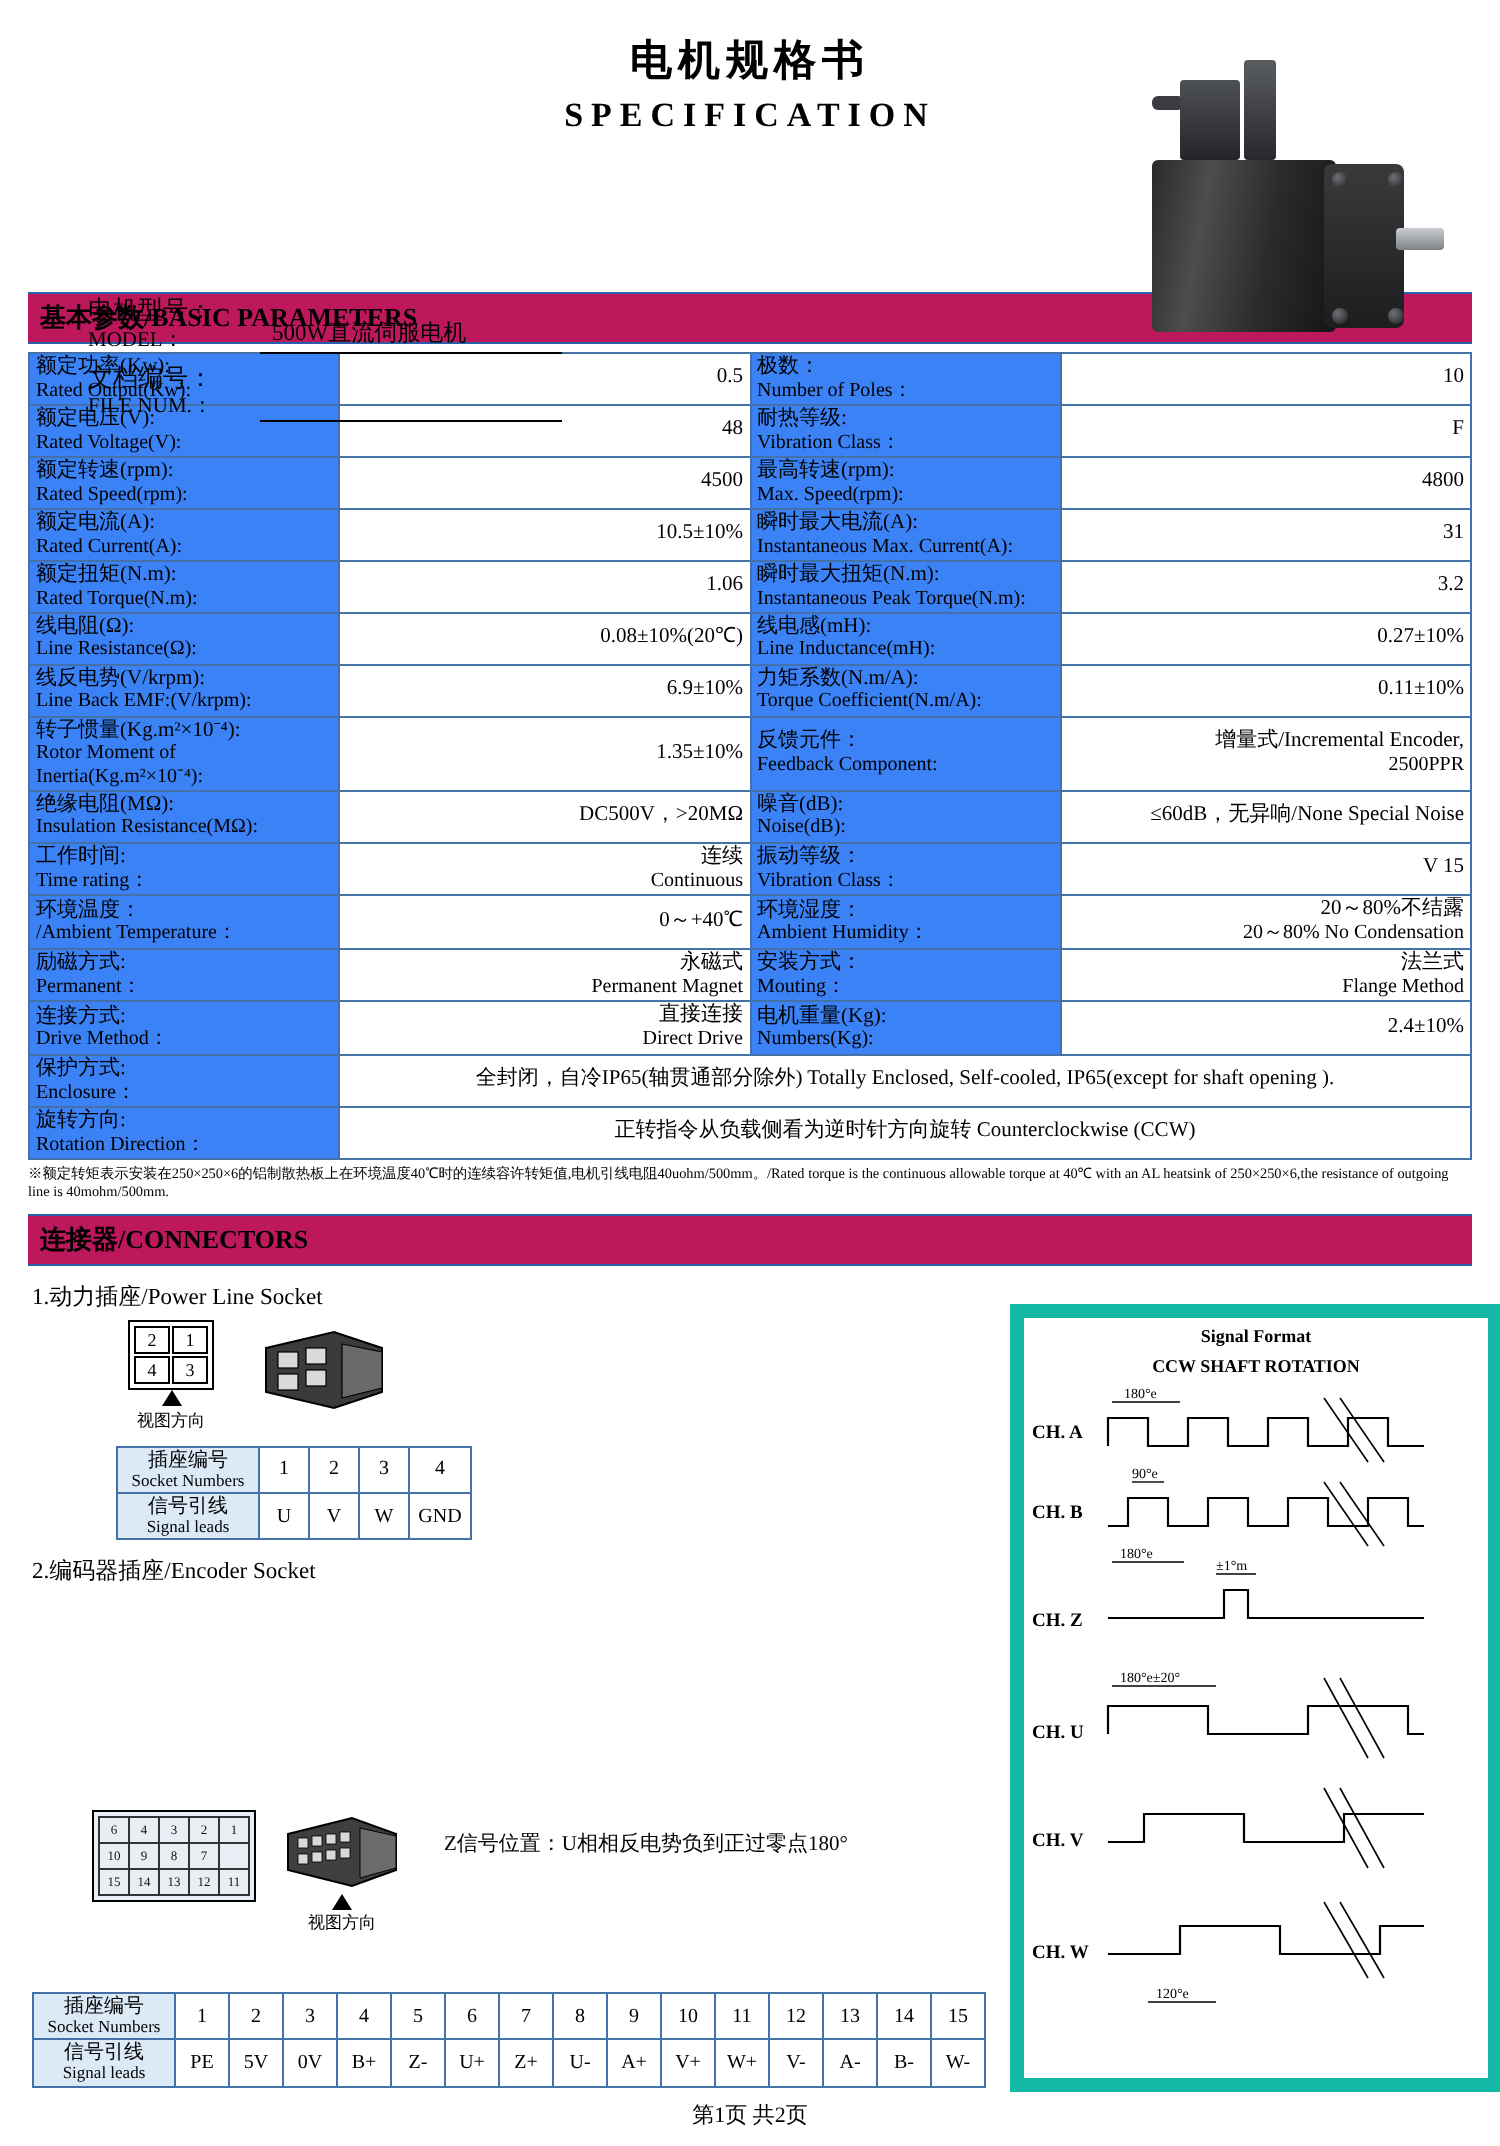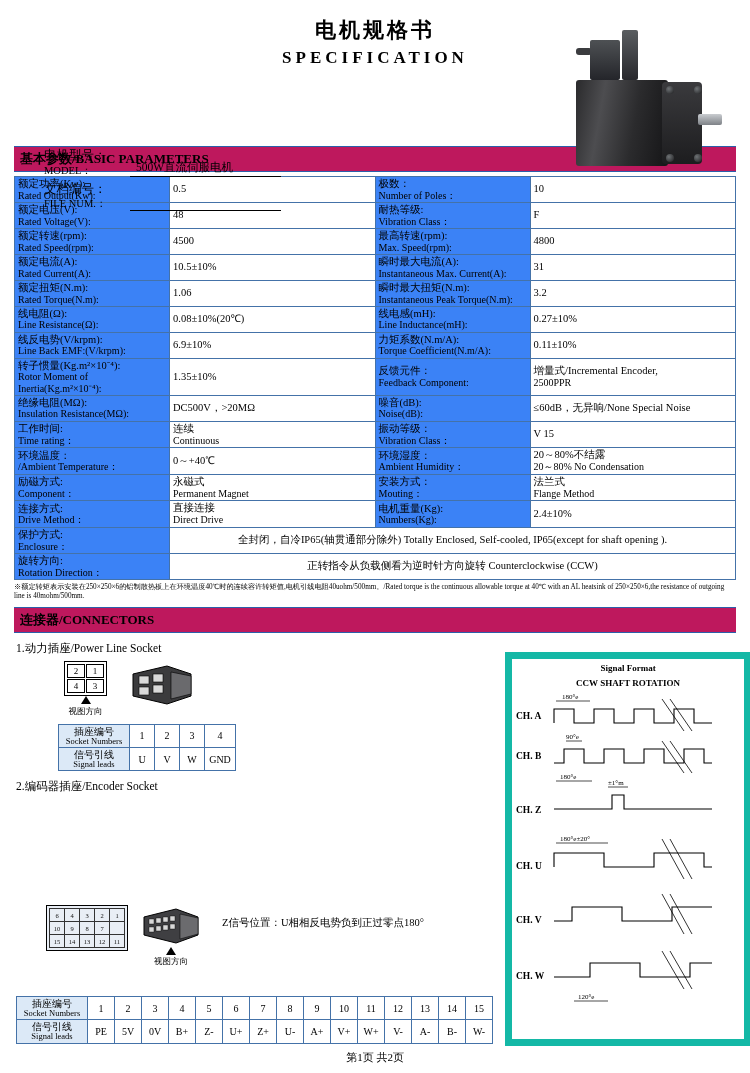--- a/index.html
+++ b/index.html
@@ -123,21 +123,21 @@
     vertical-align:middle;
   }
   td.lbl{
     background:#3b82f6;
     line-height:1.12;
     width:148px;
   }
   td.lbl .cn{font-size:10.5px;display:block;}
   td.lbl .en{font-size:10px;display:block;}
   td.val{
-    text-align:left;
+    text-align:right;
     font-size:10.5px;
     line-height:1.15;
   }
   td.val .l2{display:block;font-size:10px;}
   td.full{
     text-align:center;
     line-height:1.2;
   }
   .note{
     font-size:7.2px;
@@ -434,21 +434,21 @@
           <span class="en">Ambient Humidity：</span>
         </td>
         <td class="val">
           <span>20～80%不结露</span>
           <span class="l2">20～80% No Condensation</span>
         </td>
       </tr>
       <tr>
         <td class="lbl">
           <span class="cn">励磁方式:</span>
-          <span class="en">Component：</span>
+          <span class="en">Permanent：</span>
         </td>
         <td class="val">
           <span>永磁式</span>
           <span class="l2">Permanent Magnet</span>
         </td>
         <td class="lbl">
           <span class="cn">安装方式：</span>
           <span class="en">Mouting：</span>
         </td>
         <td class="val">

